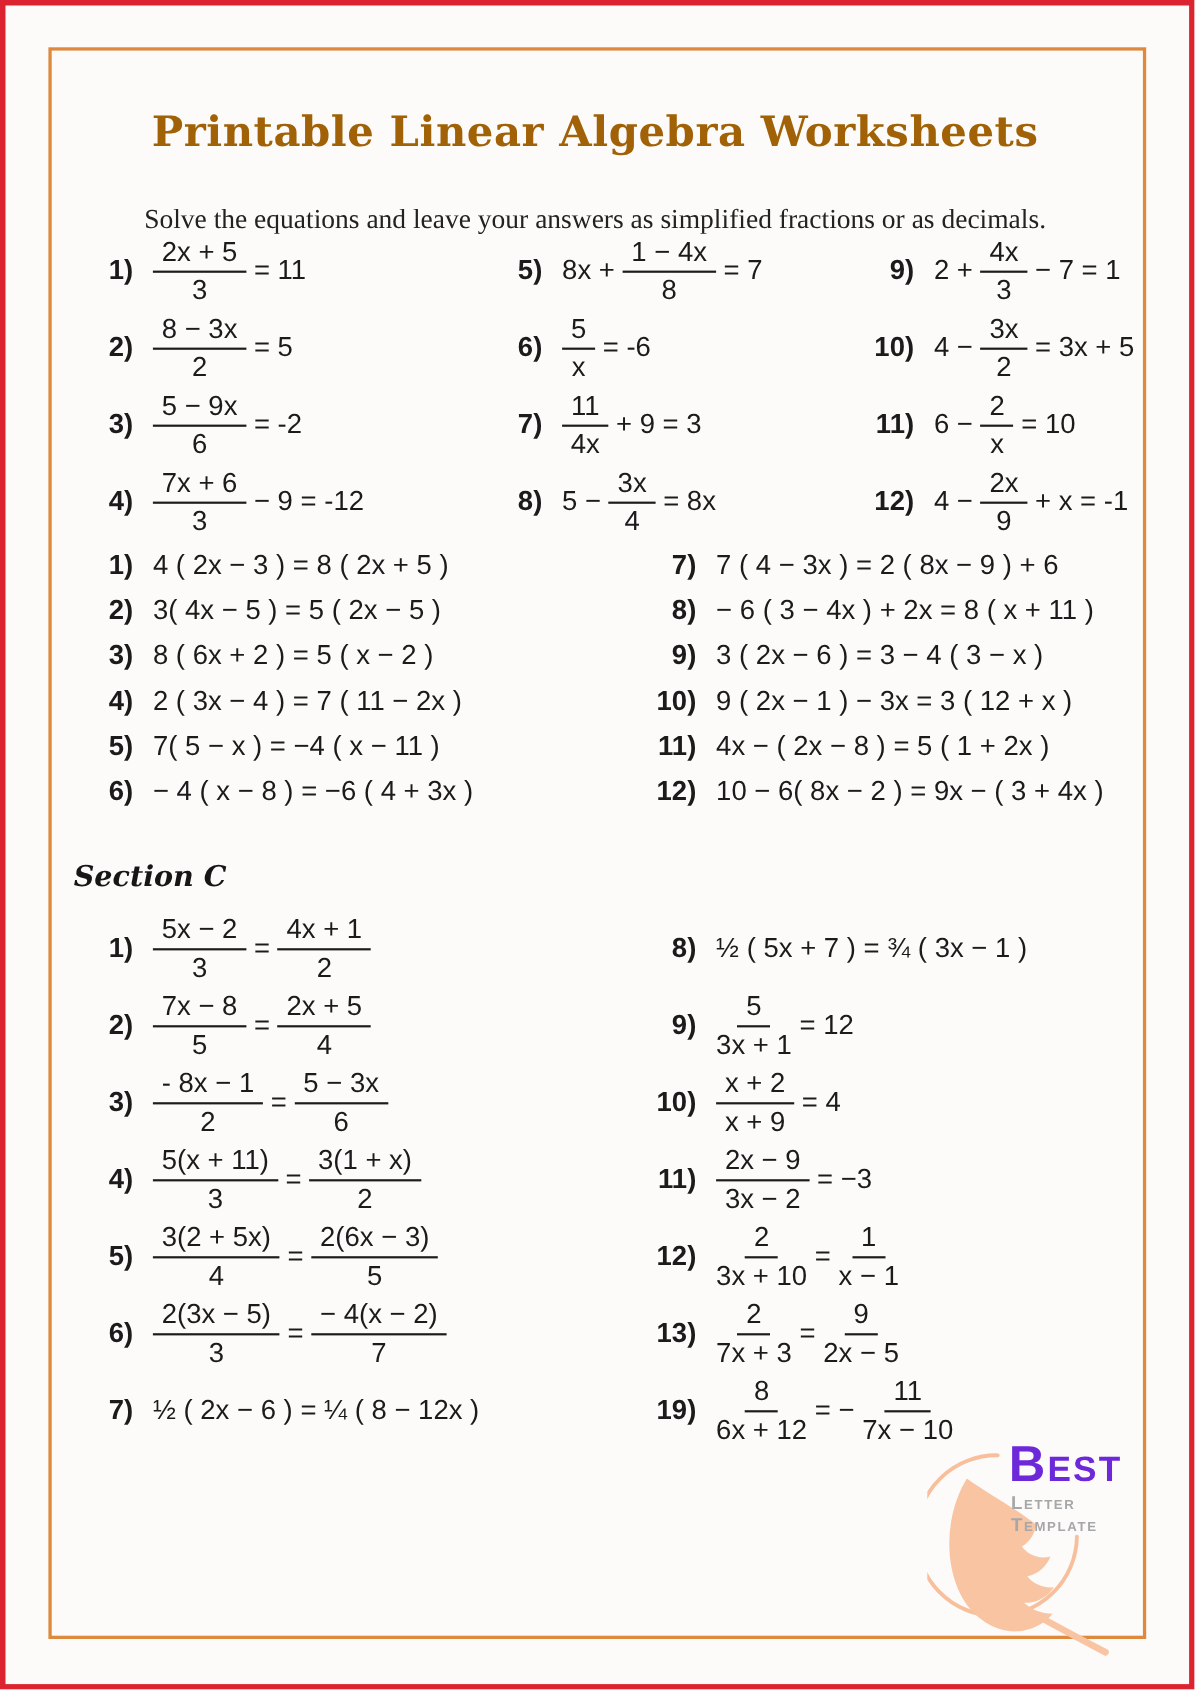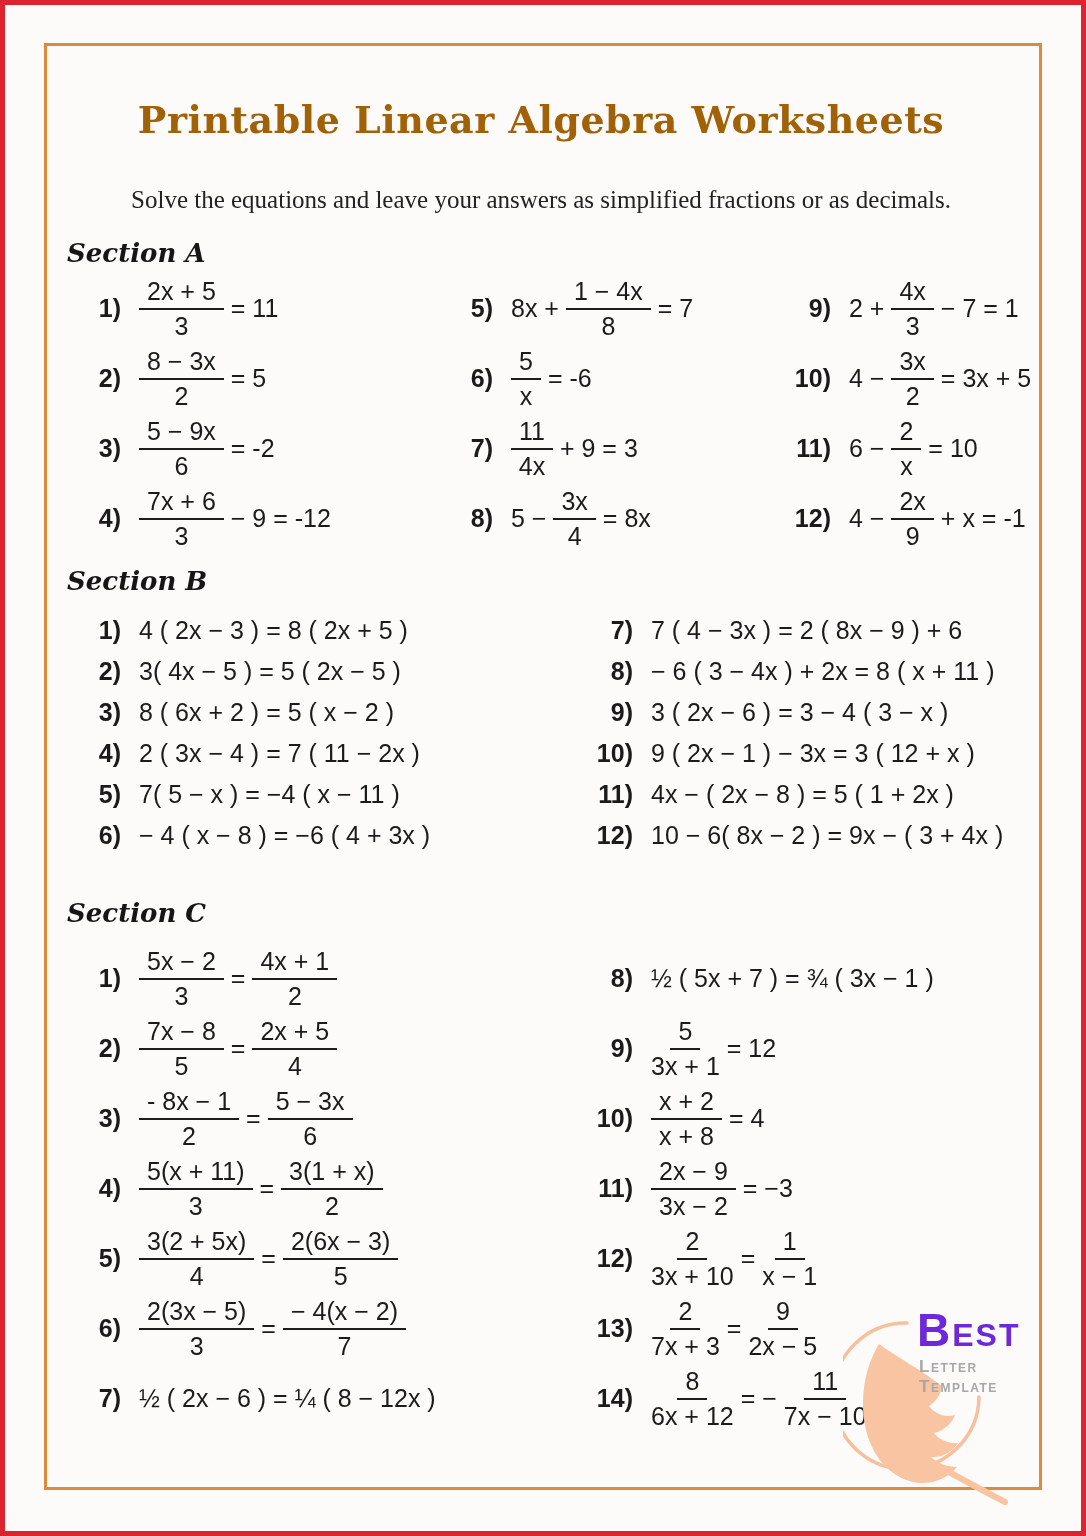--- a/index.html
+++ b/index.html
@@ -115,21 +115,20 @@
 <body>
 
 <div class="page">
   <div class="frame"></div>
 
   <div class="content">
     <h1 class="title">Printable Linear Algebra Worksheets</h1>
     <p class="subtitle">Solve the equations and leave your answers as simplified fractions or as decimals.</p>
 
     <section class="sec sec-a">
-      <h2 class="sec-label">Section A</h2>
       <div class="cols">
           <div class="col">
             <div class="prob">
               <span class="pnum">1)</span>
               <span class="peq">
                 <span class="frac">
                   <span class="fn">2x + 5</span>
                   <span class="fd">3</span>
                 </span>
                 <span class="ptext">= 11</span>
@@ -253,21 +252,20 @@
                   <span class="fd">9</span>
                 </span>
                 <span class="ptext">+ x = -1</span>
               </span>
             </div>
           </div>
         </div>
     </section>
 
     <section class="sec sec-b">
-      <h2 class="sec-label">Section B</h2>
       <div class="cols">
           <div class="col">
             <div class="prob">
               <span class="pnum">1)</span>
               <span class="peq">
                 <span class="ptext">4 ( 2x − 3 ) = 8 ( 2x + 5 )</span>
               </span>
             </div>
             <div class="prob">
               <span class="pnum">2)</span>
@@ -451,21 +449,21 @@
                   <span class="fd">3x + 1</span>
                 </span>
                 <span class="ptext">= 12</span>
               </span>
             </div>
             <div class="prob">
               <span class="pnum">10)</span>
               <span class="peq">
                 <span class="frac">
                   <span class="fn">x + 2</span>
-                  <span class="fd">x + 8</span>
+                  <span class="fd">x + 9</span>
                 </span>
                 <span class="ptext">= 4</span>
               </span>
             </div>
             <div class="prob">
               <span class="pnum">11)</span>
               <span class="peq">
                 <span class="frac">
                   <span class="fn">2x − 9</span>
                   <span class="fd">3x − 2</span>
@@ -495,21 +493,21 @@
                   <span class="fd">7x + 3</span>
                 </span>
                 <span class="ptext">=</span>
                 <span class="frac">
                   <span class="fn">9</span>
                   <span class="fd">2x − 5</span>
                 </span>
               </span>
             </div>
             <div class="prob">
-              <span class="pnum">14)</span>
+              <span class="pnum">19)</span>
               <span class="peq">
                 <span class="frac">
                   <span class="fn">8</span>
                   <span class="fd">6x + 12</span>
                 </span>
                 <span class="ptext">= −</span>
                 <span class="frac">
                   <span class="fn">11</span>
                   <span class="fd">7x − 10</span>
                 </span>

